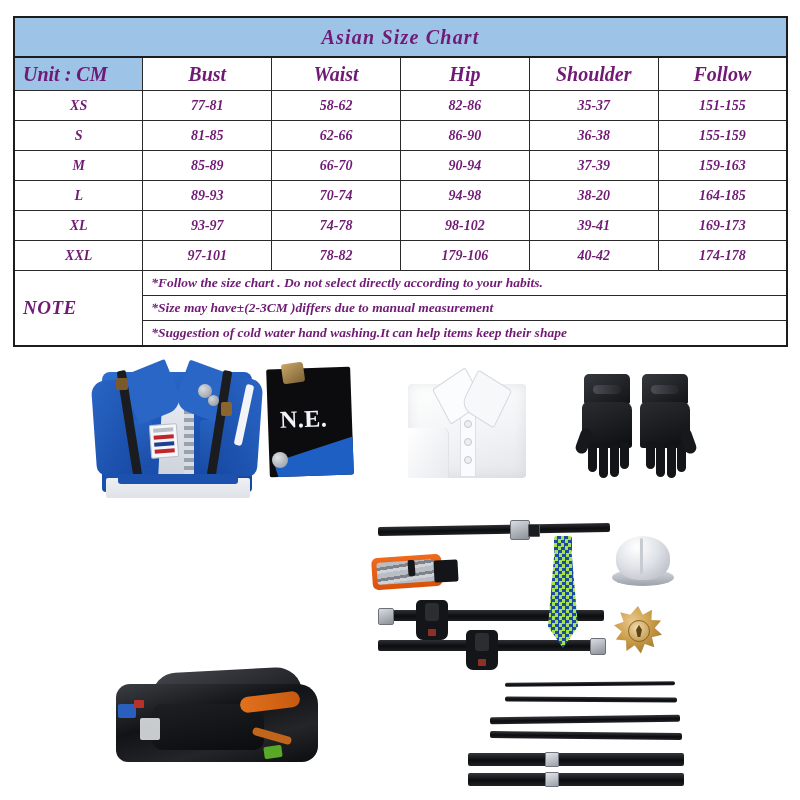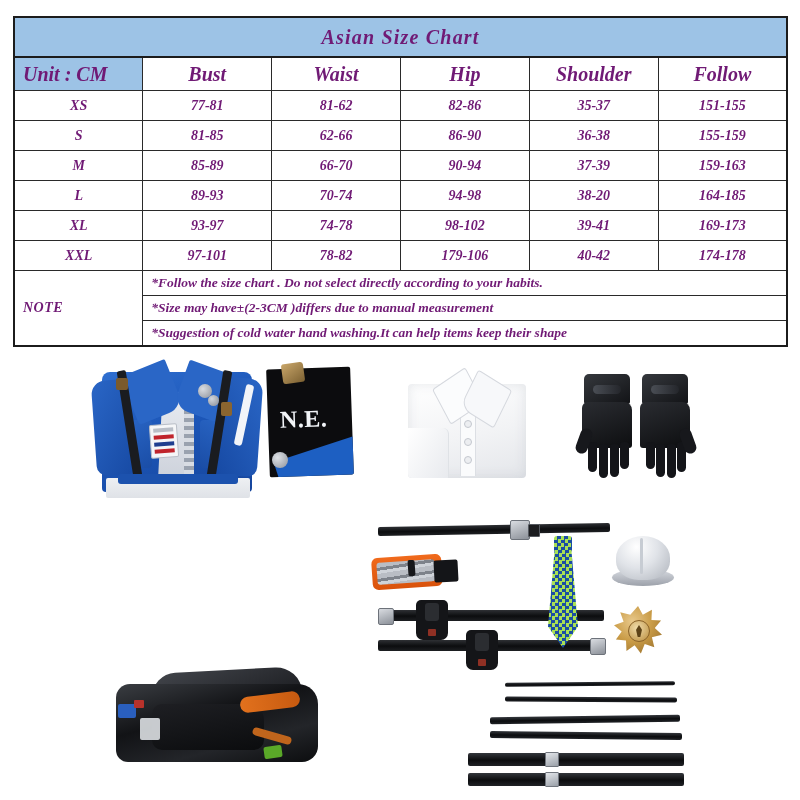--- a/index.html
+++ b/index.html
@@ -55,21 +55,21 @@
     height: 32px;
     font-size: 20px;
   }
   .data-row td {
     height: 29px;
     font-size: 14px;
   }
   .note-label {
     text-align: left !important;
     padding-left: 8px !important;
-    font-size: 14px;
+    font-size: 19px;
     letter-spacing: 0.5px;
   }
   .note-text {
     text-align: left !important;
     padding-left: 8px !important;
     font-size: 13.5px;
     height: 24px;
     font-weight: normal;
   }
 
@@ -463,21 +463,21 @@
         <td>Bust</td>
         <td>Waist</td>
         <td>Hip</td>
         <td>Shoulder</td>
         <td>Follow</td>
       </tr>
 
       <tr class="data-row">
         <td>XS</td>
         <td>77-81</td>
-        <td>81-62</td>
+        <td>58-62</td>
         <td>82-86</td>
         <td>35-37</td>
         <td>151-155</td>
       </tr>
       <tr class="data-row">
         <td>S</td>
         <td>81-85</td>
         <td>62-66</td>
         <td>86-90</td>
         <td>36-38</td>

